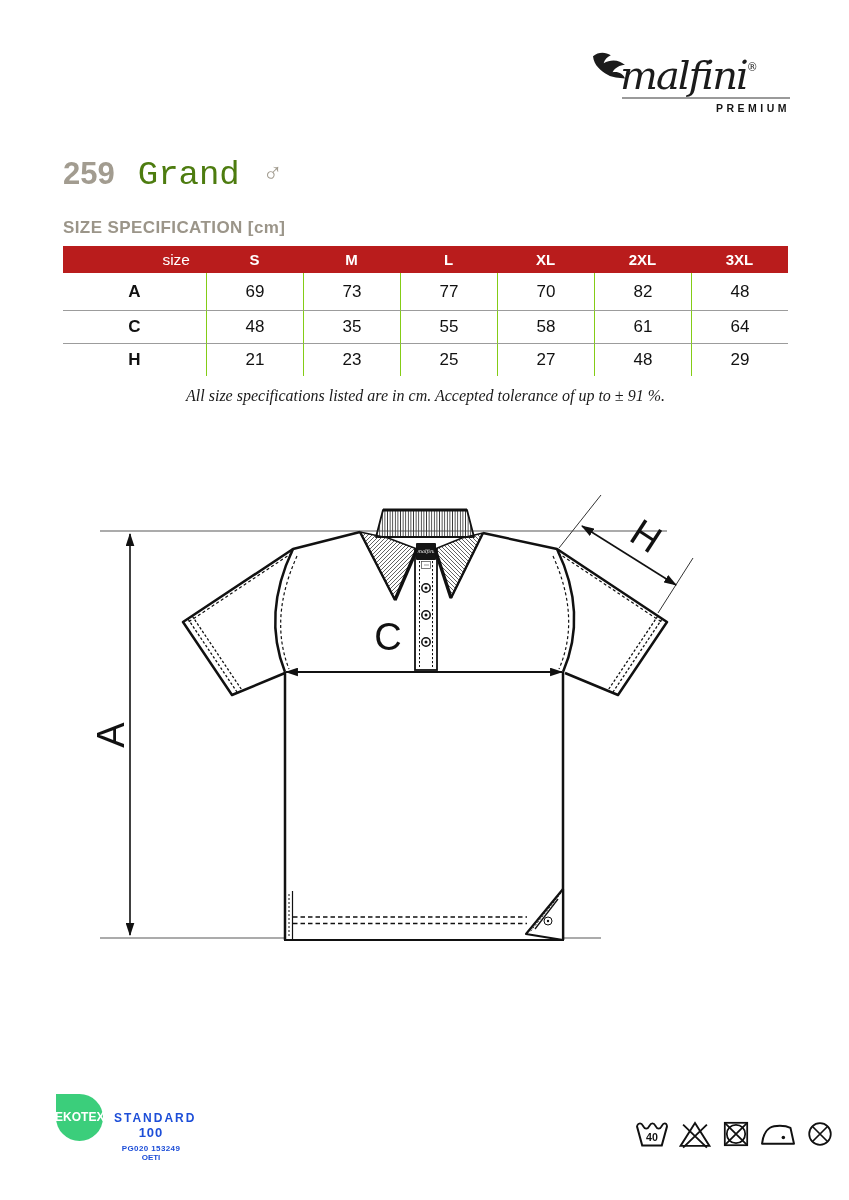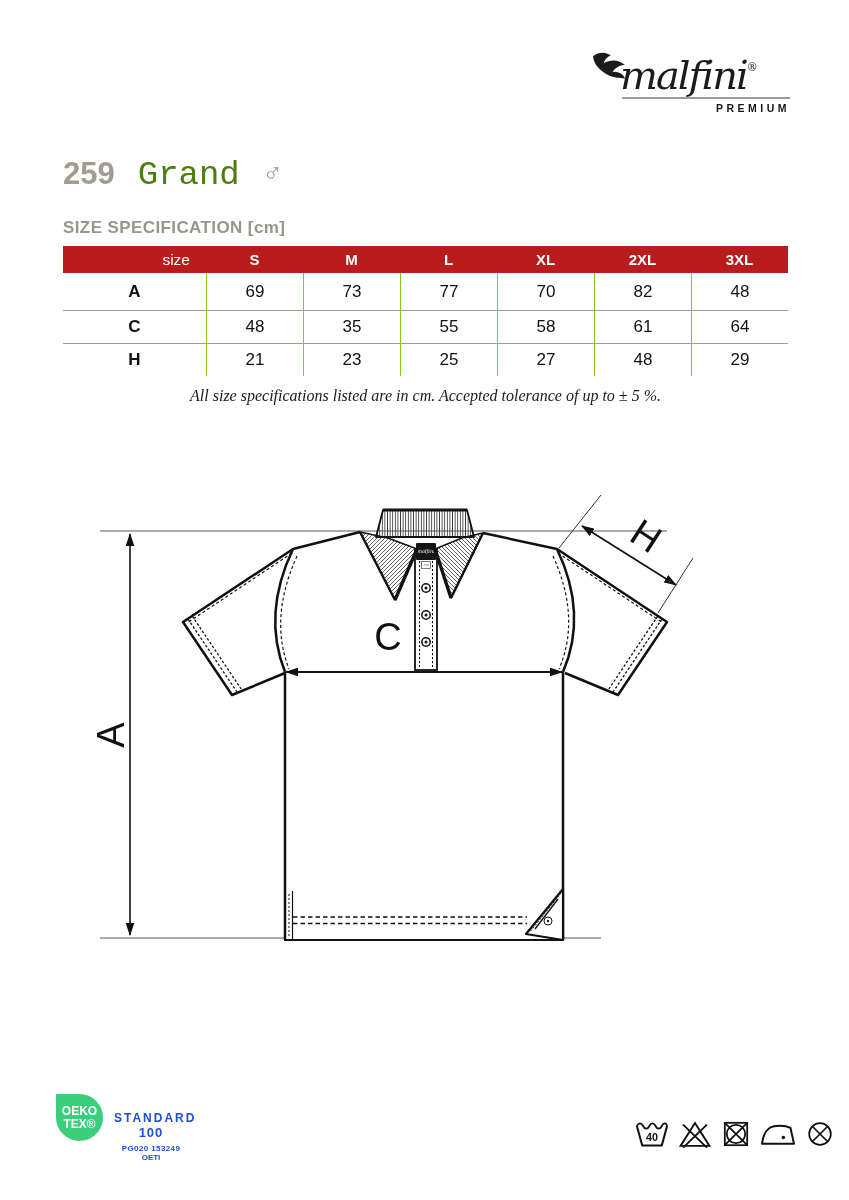--- a/index.html
+++ b/index.html
@@ -37,21 +37,21 @@
   .note{position:absolute;left:63px;top:387px;width:725px;text-align:center;
         font-family:"Liberation Serif",serif;font-style:italic;font-size:16px;color:#1a1a1a;}
 
   
   .drawing{position:absolute;left:95px;top:492px;width:620px;height:465px;}
   .dim-label{font-family:"Liberation Sans",sans-serif;font-size:38px;fill:#111;}
 
   
   .oeko{position:absolute;left:56px;top:1094px;display:flex;gap:11px;}
   .oeko-badge{width:47px;height:47px;background:#3BCE7B;border-radius:0 50% 50% 50%;
-              color:#fff;display:flex;flex-direction:column;align-items:center;justify-content:center;
+              color:#fff;display:flex;flex-direction:row;align-items:center;justify-content:center;
               font-weight:bold;font-size:12px;line-height:13px;text-align:center;}
   .oeko-text{text-align:center;color:#1d4ed8;padding-top:3px;width:74px;margin-top:14px;}
   .oeko-text .std{font-size:12px;font-weight:bold;letter-spacing:2px;}
   .oeko-text .hundred{font-size:13px;font-weight:bold;letter-spacing:1px;}
   .oeko-text .code{font-size:8px;font-weight:bold;margin-top:4px;letter-spacing:.4px;}
   .oeko-text .inst{font-size:8px;font-weight:bold;}
 
   
   .care{position:absolute;left:634px;top:1118px;display:flex;gap:8px;align-items:center;}
   .care svg{display:block;}
@@ -106,21 +106,21 @@
 
     <div class="td rowlbl bt">H</div>
     <div class="td bl bt">21</div>
     <div class="td bl bt">23</div>
     <div class="td bl bt">25</div>
     <div class="td bl bt">27</div>
     <div class="td bl bt">48</div>
     <div class="td bl bt">29</div>
   </div>
 
-  <div class="note">All size specifications listed are in cm. Accepted tolerance of up to ± 5 %.</div>
+  <div class="note">All size specifications listed are in cm. Accepted tolerance of up to ± 91 %.</div>
 
   <svg class="drawing" viewBox="0 0 620 465">
     <defs>
       <marker id="arr" viewBox="0 0 12 8" refX="11" refY="4" markerWidth="13" markerHeight="9" markerUnits="userSpaceOnUse" orient="auto-start-reverse">
         <path d="M0,0 L12,4 L0,8 Z" fill="#111"></path>
       </marker>
       <pattern id="pv" width="2.6" height="4" patternUnits="userSpaceOnUse">
         <path d="M1.3,0 V4" stroke="#3a3a3a" stroke-width="0.9"></path>
       </pattern>
       <pattern id="pd1" width="4" height="4" patternUnits="userSpaceOnUse">

